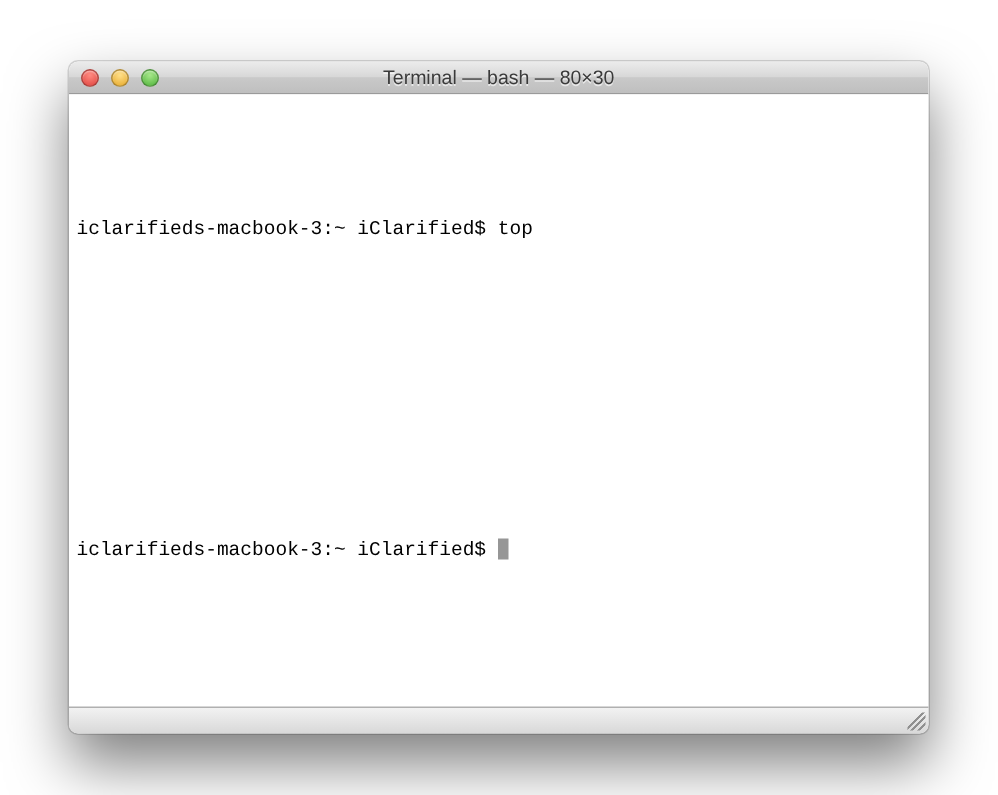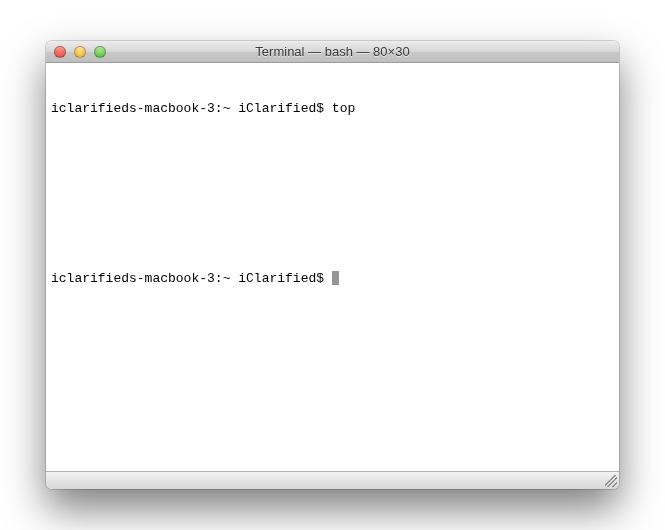--- a/index.html
+++ b/index.html
@@ -75,20 +75,21 @@
       padding: 3px 5px;
       font-size: 13px;
       line-height: 17px;
       color: #000000;
       white-space: pre;
       overflow: hidden;
       position: relative;
     }
     .line {
       display: block;
+      margin-top: 44px;
     }
     .cursor {
       display: inline-block;
       width: 7px;
       height: 14px;
       background: #969696;
       vertical-align: text-bottom;
       margin-bottom: 1px;
     }
     .gap {

